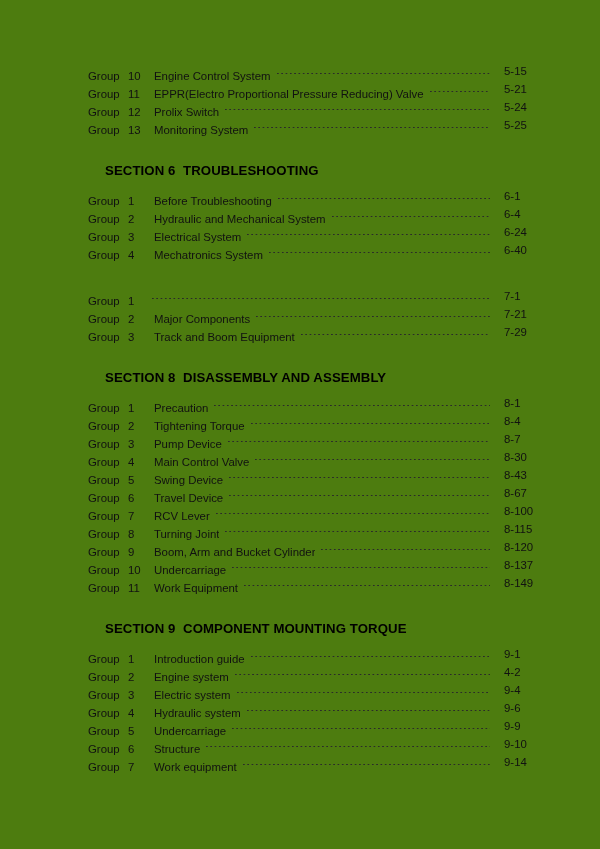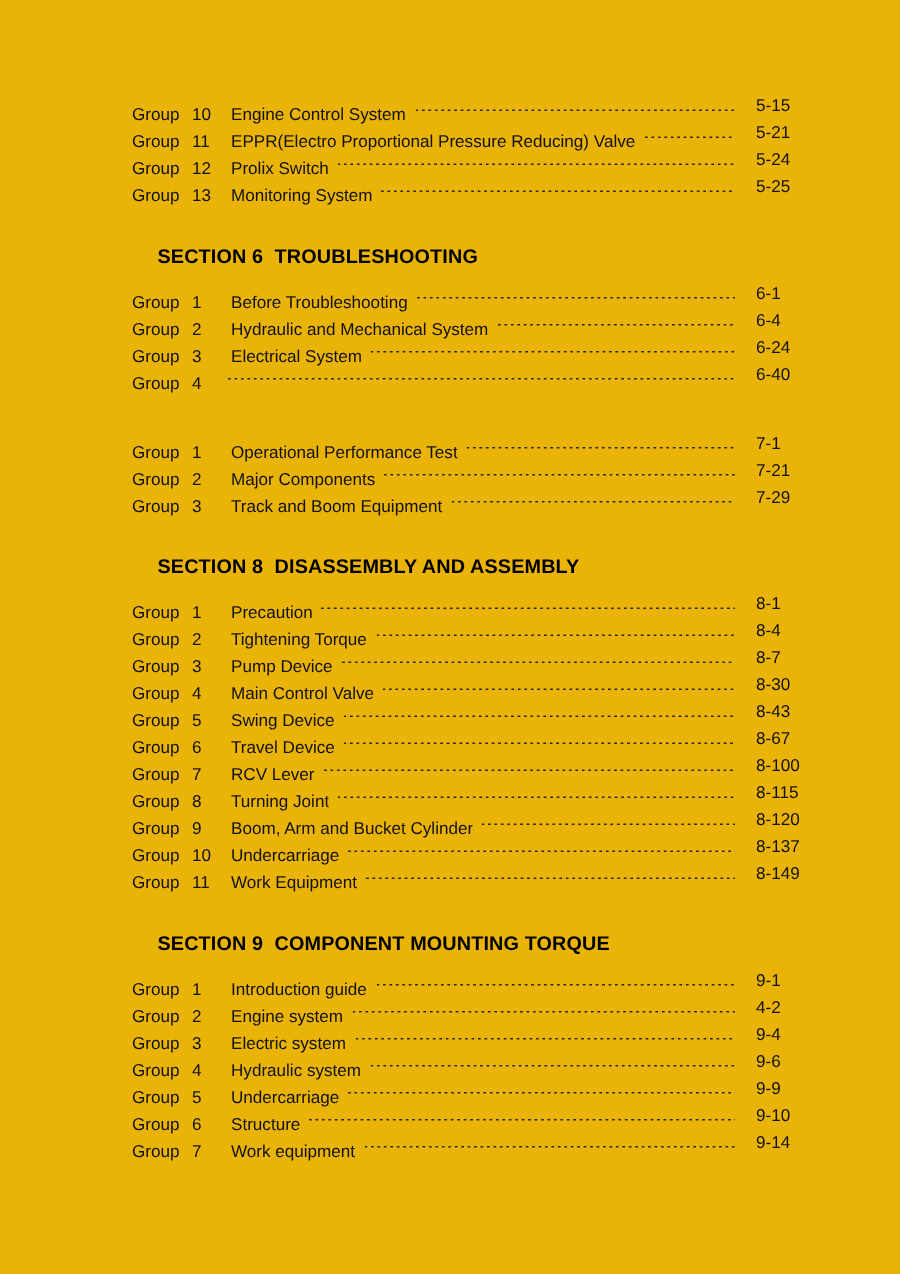--- a/index.html
+++ b/index.html
@@ -13,21 +13,21 @@
     height: 849px;
     font-family: "Liberation Sans", sans-serif;
     color: #000000;
     -webkit-font-smoothing: antialiased;
   }
 
   .page {
     position: relative;
     width: 600px;
     height: 849px;
-    background: #eab308;
+    background: #4d7c0f;
     overflow: hidden;
   }
 
   .toc {
     position: absolute;
     left: 0;
     top: 0;
     width: 600px;
   }
 
@@ -200,32 +200,32 @@
             <span class="grp-word">Group</span>
             <span class="grp-num">3</span>
             <span class="entry-title">Electrical System</span>
             <span class="leader"></span>
             <span class="entry-spacer"></span>
             <span class="page-num">6-24</span>
           </li>
           <li class="entry">
             <span class="grp-word">Group</span>
             <span class="grp-num">4</span>
+            <span class="entry-title">Mechatronics System</span>
             <span class="leader"></span>
             <span class="entry-spacer"></span>
             <span class="page-num">6-40</span>
           </li>
         </ul>
       </div>
       <div class="block">
         <ul class="entries">
           <li class="entry">
             <span class="grp-word">Group</span>
             <span class="grp-num">1</span>
-            <span class="entry-title">Operational Performance Test</span>
             <span class="leader"></span>
             <span class="entry-spacer"></span>
             <span class="page-num">7-1</span>
           </li>
           <li class="entry">
             <span class="grp-word">Group</span>
             <span class="grp-num">2</span>
             <span class="entry-title">Major Components</span>
             <span class="leader"></span>
             <span class="entry-spacer"></span>

